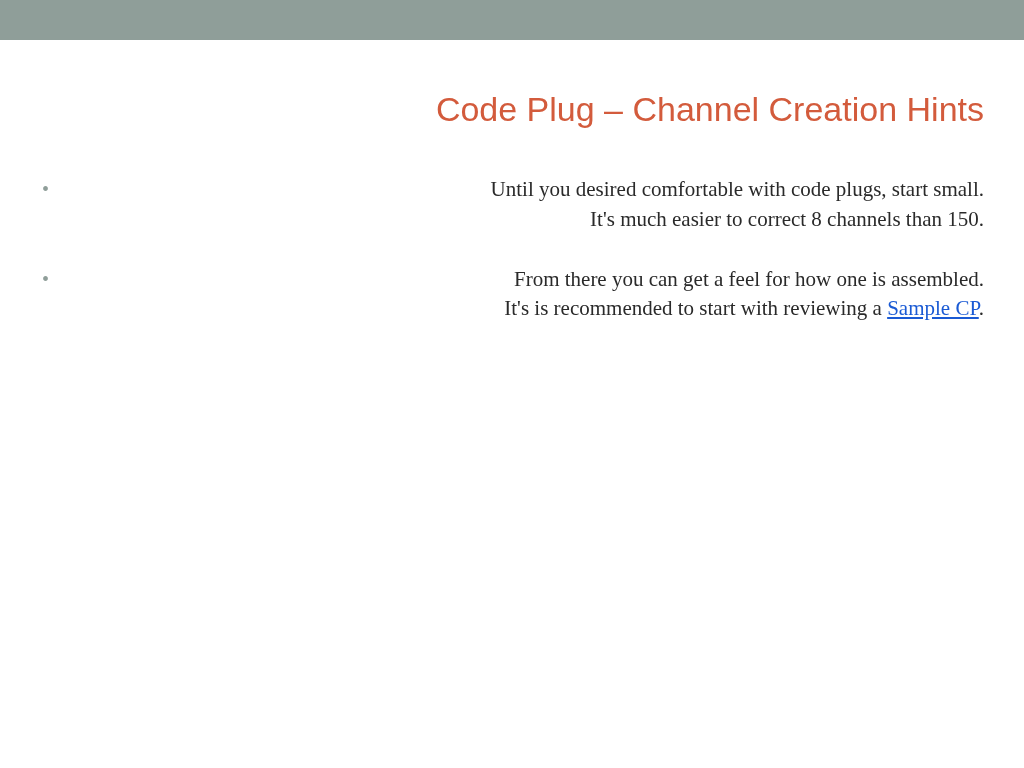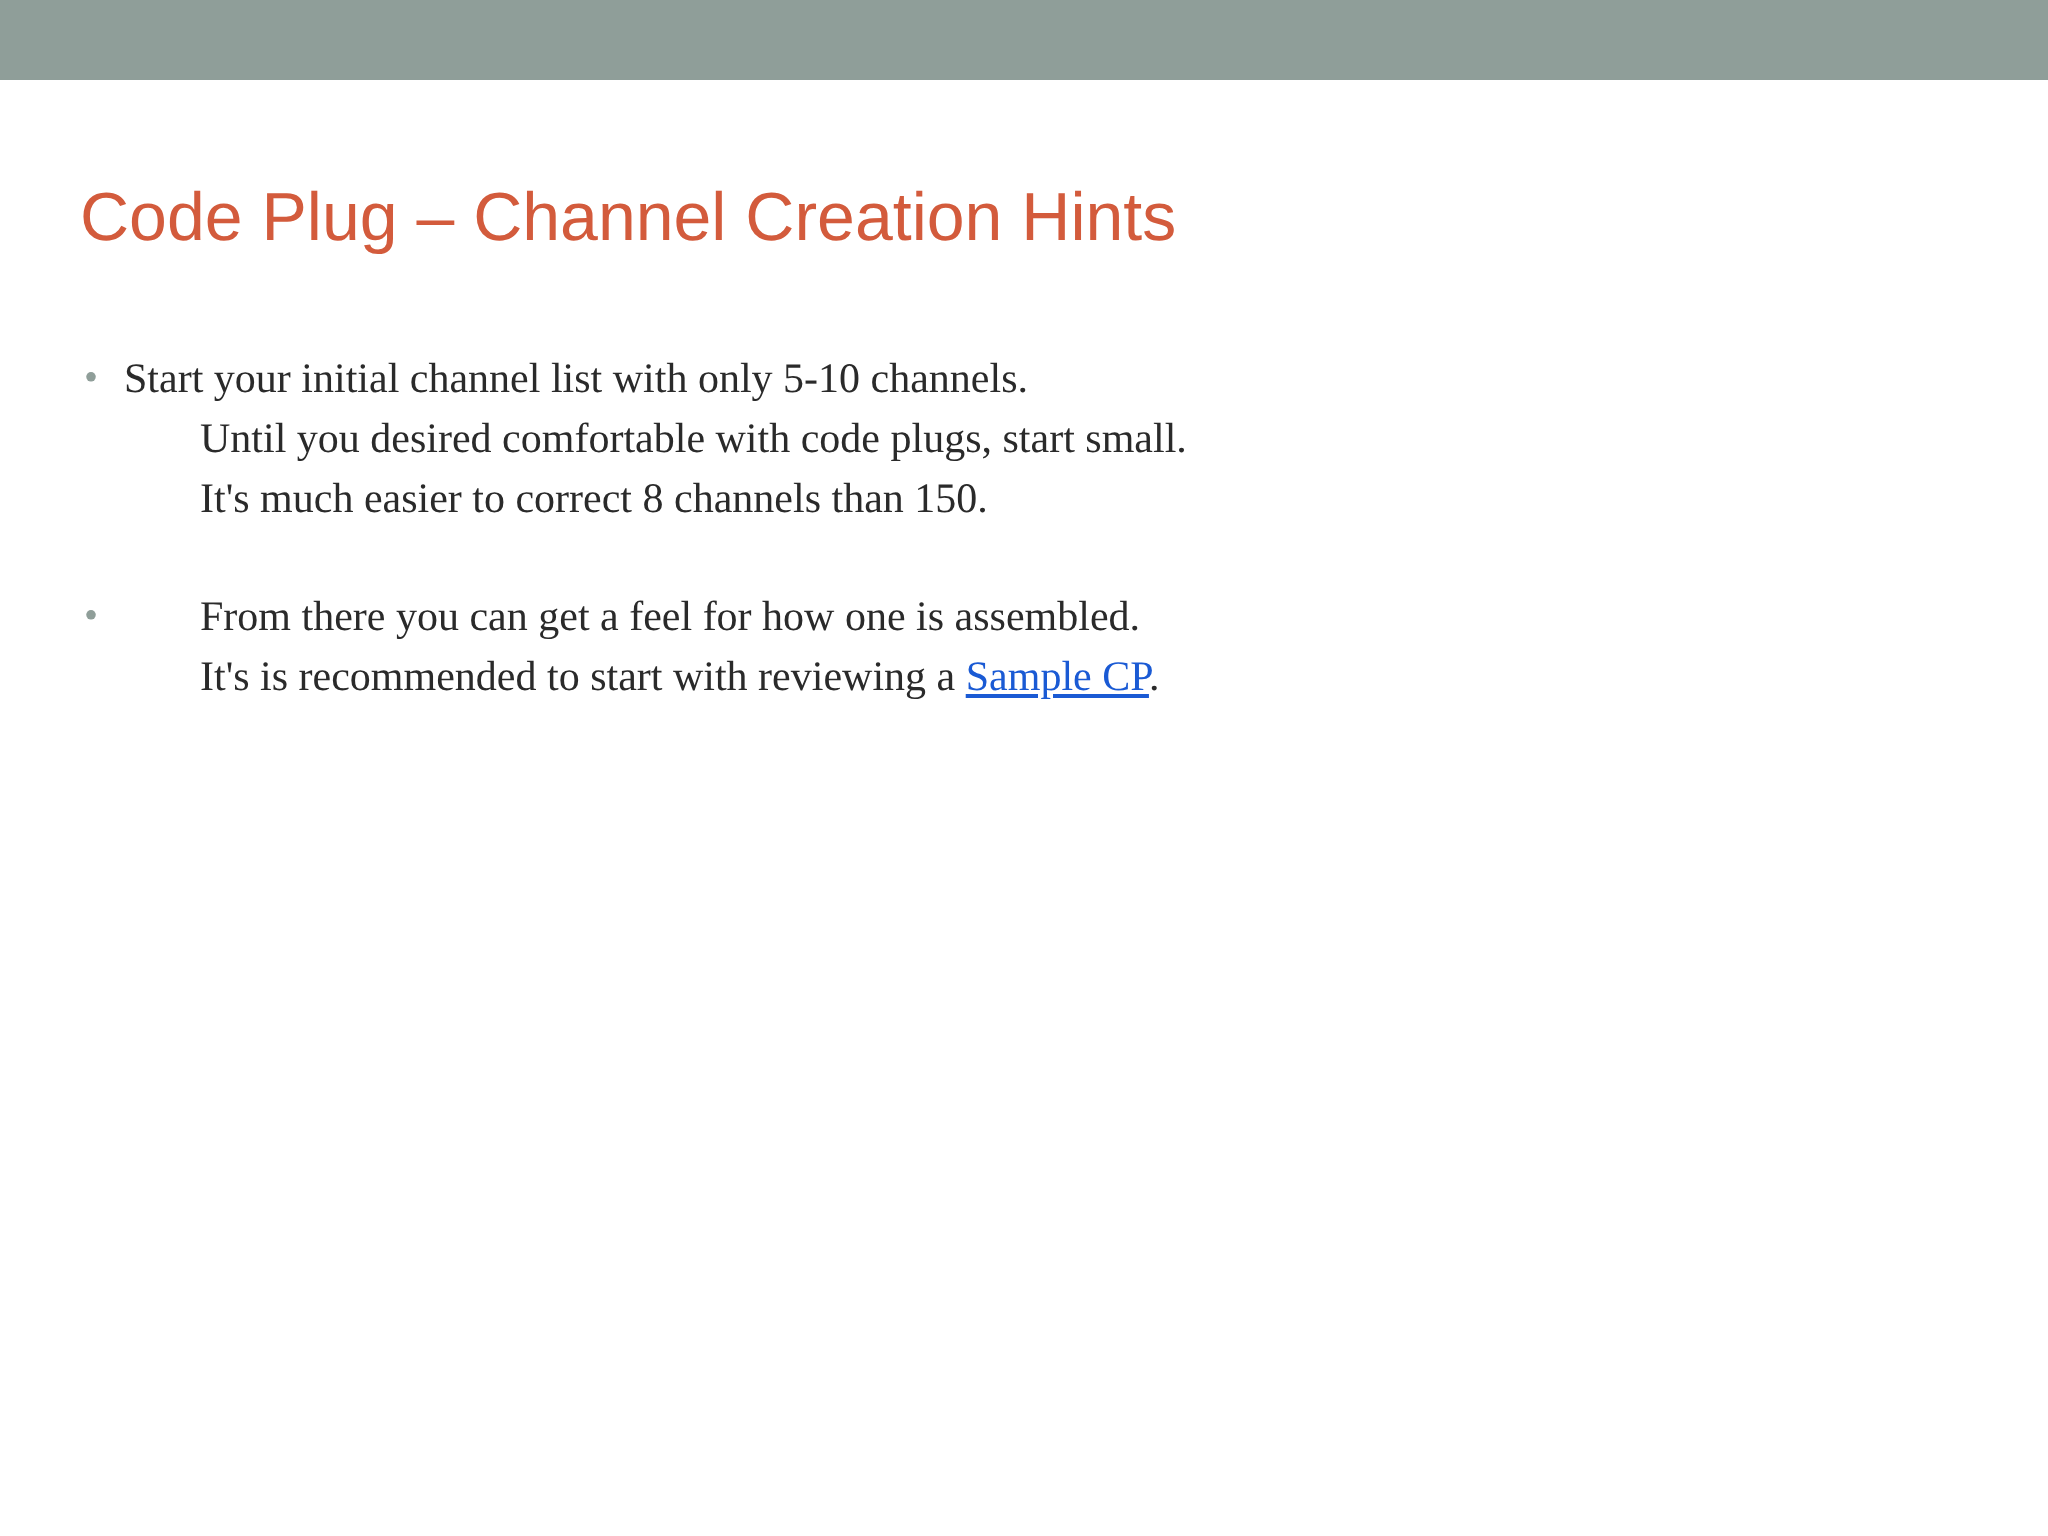--- a/index.html
+++ b/index.html
@@ -10,20 +10,21 @@
       font-family: "Times New Roman", Times, serif;
       overflow: hidden;
     }
     .top-bar {
       width: 100%;
       height: 40px;
       background: #8f9e99;
     }
     .content {
       padding: 50px 40px 0 40px;
+      text-align: right;
     }
     .slide-title {
       font-family: Arial, Helvetica, sans-serif;
       font-size: 34px;
       font-weight: 400;
       color: #d35b3c;
       margin-bottom: 46px;
     }
     ul.bullets {
       list-style: none;
@@ -61,21 +62,20 @@
 
 <div class="content">
 
   <h1 class="slide-title">Code Plug – Channel Creation Hints</h1>
 
   <ul class="bullets">
 
 
 
     <li>
-      <span>Start your initial channel list with only 5-10 channels.</span>
       <span class="subline">Until you desired comfortable with code plugs, start small.</span>
       <span class="subline">It's much easier to correct 8 channels than 150.</span>
     </li>
 
     <li>
       <span class="subline">From there you can get a feel for how one is assembled.</span>
       <span class="subline">
         <span>It's is recommended to start with reviewing a  </span><a class="link">Sample CP</a><span>.</span>
       </span>
     </li>

